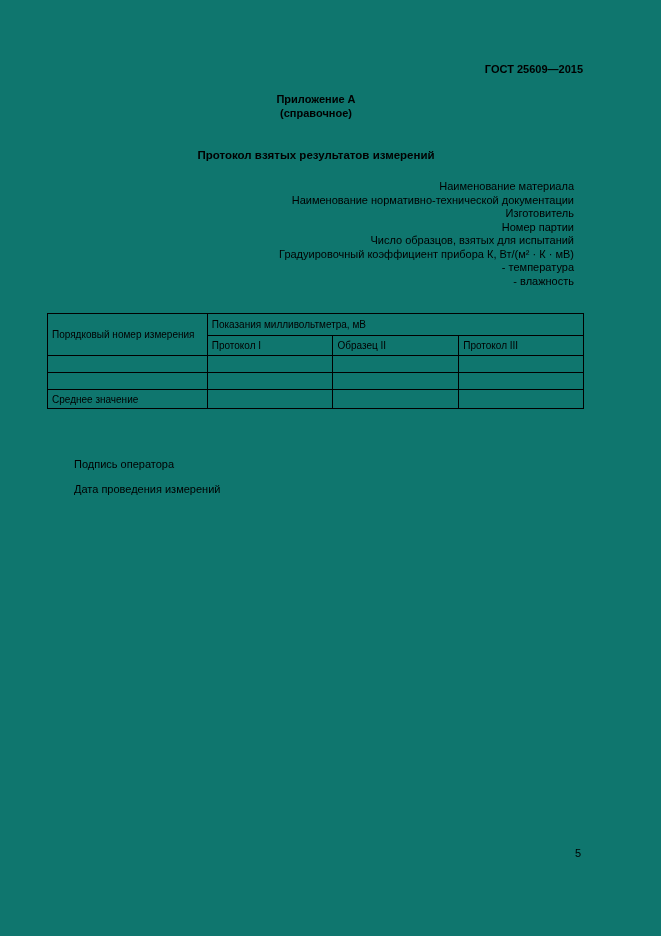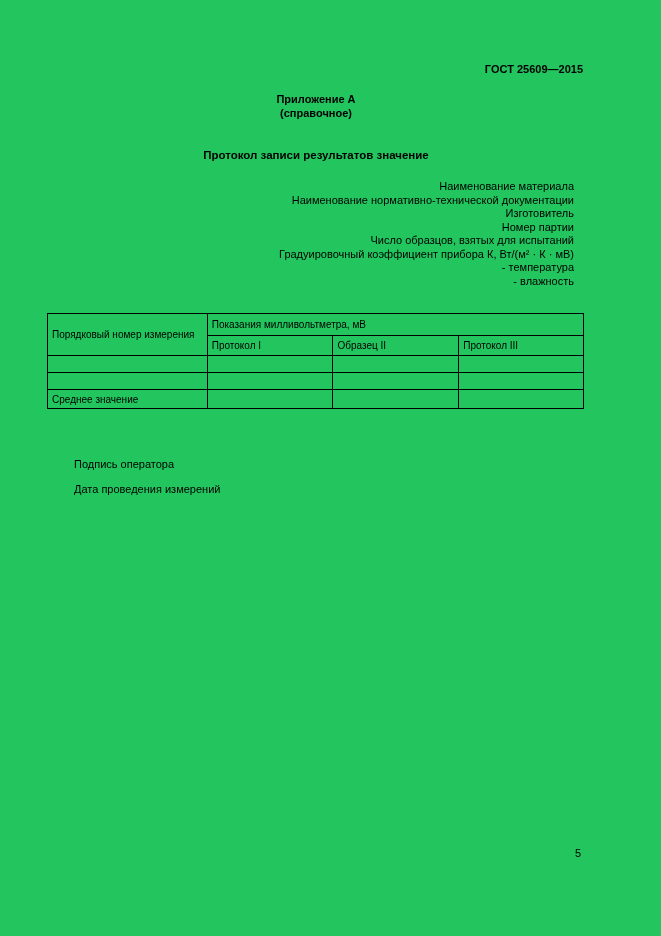--- a/index.html
+++ b/index.html
@@ -2,21 +2,21 @@
 <html><head>
 <meta charset="utf-8">
 <style>
   * { margin: 0; padding: 0; box-sizing: border-box; }
   html, body { background: #e8e8e8; }
   .page {
     position: relative;
     width: 661px;
     height: 936px;
     margin: 0 auto;
-    background: #22c55e;
+    background: #0f766e;
     font-family: "Liberation Sans", sans-serif;
     color: #000000;
     overflow: hidden;
   }
   .doc-code {
     position: absolute;
     top: 63px;
     right: 78px;
     font-size: 11px;
     font-weight: bold;
@@ -90,21 +90,21 @@
 
 <div class="page">
 
   <div class="doc-code">ГОСТ 25609—2015</div>
 
   <div class="appendix">
     <div>Приложение А</div>
     <div>(справочное)</div>
   </div>
 
-  <div class="main-title">Протокол записи результатов значение</div>
+  <div class="main-title">Протокол взятых результатов измерений</div>
 
   <div class="body-lines">
     <div class="body-line">Наименование материала</div>
     <div class="body-line">Наименование нормативно-технической документации</div>
     <div class="body-line">Изготовитель</div>
     <div class="body-line">Номер партии</div>
     <div class="body-line">Число образцов, взятых для испытаний</div>
     <div class="body-line">Градуировочный коэффициент прибора К, Вт/(м² · К · мВ)</div>
     <div class="body-line">-  температура</div>
     <div class="body-line">-  влажность</div>

